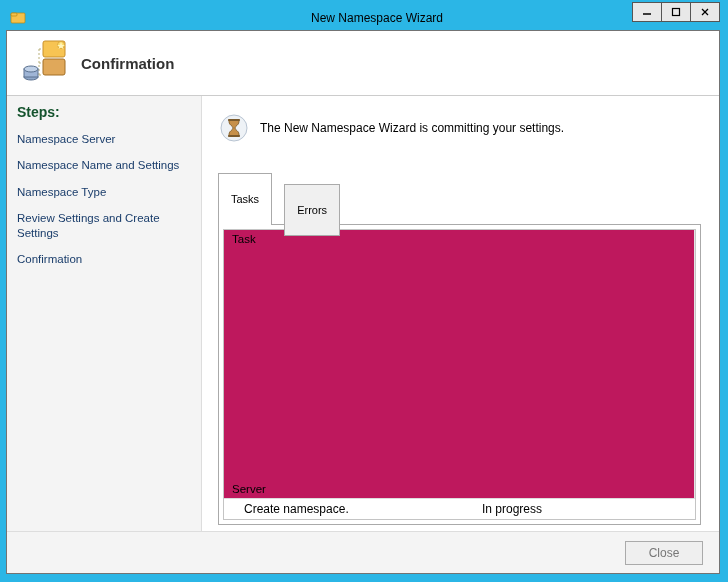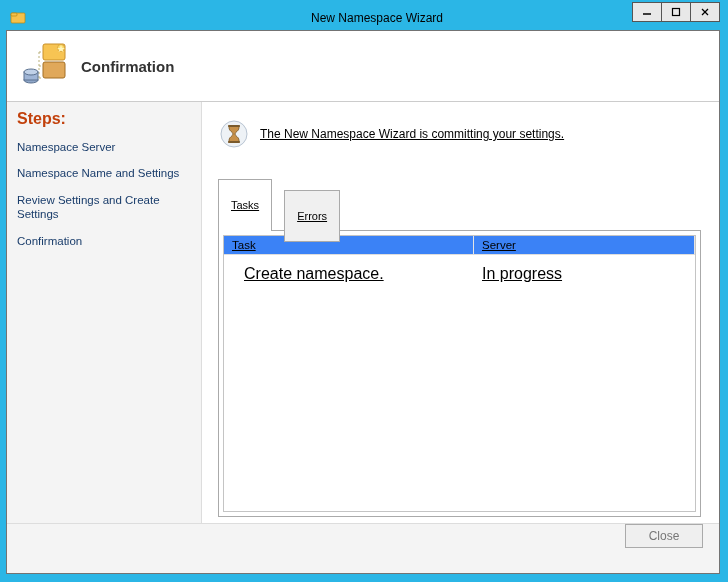--- a/index.html
+++ b/index.html
@@ -10,40 +10,40 @@
     .title-text { flex: 1; text-align: center; color: #000; font-size: 12px; }
     .win-controls { position: absolute; right: 0; top: -4px; display: flex; }
     .win-btn { width: 30px; height: 20px; border: 1px solid #555; background: #e8e8e8; display: flex; align-items: center; justify-content: center; margin-left: -1px; font-size: 11px; font-family: Arial; cursor: default; }
     .win-btn.min { border-left: 1px solid #555; }
     .dialog-body { background: #fff; width: 100%; height: calc(100% - 24px); border: 1px solid #737373; display: flex; flex-direction: column; }
     .header-area { height: 70px; display: flex; align-items: center; padding: 8px 14px; }
     .wizard-icon { width: 48px; height: 48px; margin-right: 12px; position: relative; }
     .header-title { font-size: 15px; font-weight: bold; color: #333; }
     .content-row { flex: 1; display: flex; border-top: 1px solid #ccc; }
     .steps-panel { width: 195px; background: #f4f4f4; border-right: 1px solid #ddd; padding: 4px 0; }
-    .steps-heading { font-weight: bold; padding: 4px 10px 6px 10px; color: #c2410c; font-size: 16px; }
+    .steps-heading { font-weight: bold; padding: 4px 10px 6px 10px; color: #14532d; font-size: 14px; }
     .step-item { padding: 6px 10px 6px 10px; color: #1a3d6b; font-size: 11.5px; cursor: default; line-height: 1.25; }
-    .main-panel { flex: 1; padding: 14px 18px 6px 16px; display: flex; flex-direction: column; text-decoration: underline; }
+    .main-panel { flex: 1; padding: 14px 18px 6px 16px; display: flex; flex-direction: column; }
     .status-line { display: flex; align-items: center; margin-bottom: 28px; margin-top: 2px; }
     .status-icon { width: 32px; height: 32px; margin-right: 10px; display:flex; align-items:center; justify-content:center; }
     .status-text { color: #000; font-size: 12px; }
     .tab-row { display: flex; position: relative; z-index: 2; }
     .tab { border: 1px solid #aaa; border-bottom: none; background: #fff; padding: 19px 12px; margin-right: 12px; font-size: 11px; cursor: default; position: relative; top: 1px; }
     .tab.inactive { background: #f0f0f0; border-bottom: 1px solid #aaa; top: 12px; }
     .tab-content { border: 1px solid #aaa; flex: 1; padding: 4px; background: #fff; display: flex; }
     .inner-table-wrap { border: 1px solid #c4c4c4; flex: 1; background: #fff; }
-    .table-head { display: flex; border-bottom: 1px solid #ddd; background: #3b82f6; }
+    .table-head { display: flex; border-bottom: 1px solid #ddd; background: #be185d; flex-direction: column; }
     .th { padding: 3px 8px; font-size: 11.5px; color: #000; border-right: 1px solid #e4e4e4; }
     .th.task { flex: 0 0 250px; }
     .th.status { flex: 1; }
     .table-row { display: flex; }
-    .td { padding: 3px 8px 3px 20px; font-size: 16px; color: #000; margin-top: 7px; }
+    .td { padding: 3px 8px 3px 20px; font-size: 12px; color: #000; }
     .td.task { flex: 0 0 250px; }
     .td.status { flex: 1; padding-left: 8px; }
-    .button-bar { height: 50px; border-top: 1px solid #ddd; display: flex; justify-content: flex-end; padding: 0 16px; background: #f4f4f4; }
+    .button-bar { height: 50px; border-top: 1px solid #ddd; display: flex; align-items: center; justify-content: flex-end; padding: 0 16px; background: #f4f4f4; }
     .dlg-btn { min-width: 78px; height: 24px; border: 1px solid #aaa; background: #efefef; color: #777; padding: 2px 12px; font-size: 12px; cursor: default; }
   </style>
 </head>
 <body>
 
 <div class="outer-frame">
   <div class="titlebar">
     <span class="title-icon">
       <svg width="16" height="16" viewBox="0 0 16 16">
         <rect x="1" y="3" width="14" height="10" rx="1" fill="#f5c14c" stroke="#b8860b" stroke-width="0.7"></rect>
@@ -89,20 +89,21 @@
         </svg>
       </div>
       <div class="header-title">Confirmation</div>
     </div>
 
     <div class="content-row">
       <div class="steps-panel">
         <div class="steps-heading">Steps:</div>
         <div class="step-item">Namespace Server</div>
         <div class="step-item">Namespace Name and Settings</div>
+        <div class="step-item">Namespace Type</div>
         <div class="step-item">Review Settings and Create Settings</div>
         <div class="step-item">Confirmation</div>
       </div>
 
       <div class="main-panel">
         <div class="status-line">
           <div class="status-icon">
             <svg width="30" height="30" viewBox="0 0 30 30">
               <circle cx="15" cy="15" r="13" fill="#eef2f6" stroke="#b8c4d2"></circle>
               <path d="M10 7 h10 l0 2 c0 3 -4 4 -4 6 c0 2 4 3 4 6 l0 2 h-10 l0 -2 c0 -3 4 -4 4 -6 c0 -2 -4 -3 -4 -6 z" fill="#c6904a" stroke="#7a5a2c" stroke-width="0.8"></path>

